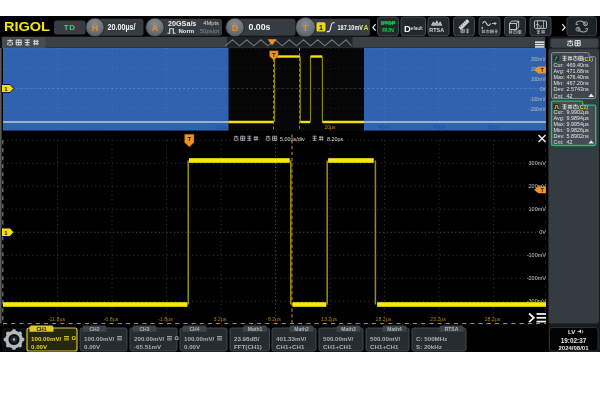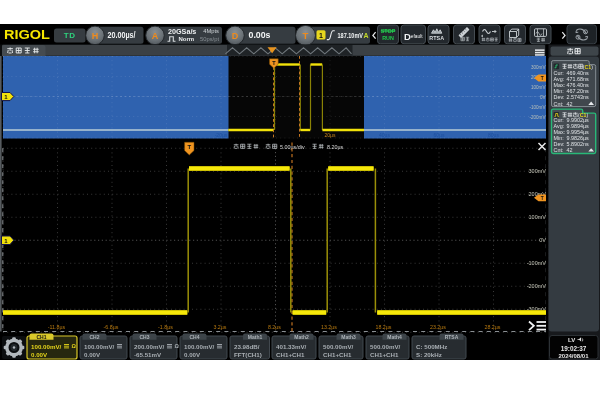--- a/index.html
+++ b/index.html
@@ -1,14 +1,14 @@
 <!DOCTYPE html>
 <html><head><meta charset="utf-8"><style>
 html,body{margin:0;padding:0;background:#ffffff;width:600px;height:400px;overflow:hidden}
-#scr{position:absolute;left:0;top:24px;width:600px;height:336px;background:#3b82f6}
+#scr{position:absolute;left:0;top:16px;width:600px;height:336px;background:#3b82f6}
 svg{position:absolute;left:0;top:0}
 text{font-family:"Liberation Sans",sans-serif}
 </style></head><body>
 <div id="scr">
 <svg width="600" height="336" viewBox="0 0 600 336">
 <defs>
 <radialGradient id="circ" cx="50%" cy="32%" r="75%">
  <stop offset="0%" stop-color="#868d92"></stop>
           <stop offset="60%" stop-color="#6a7176"></stop>
           <stop offset="100%" stop-color="#4c5257"></stop>

